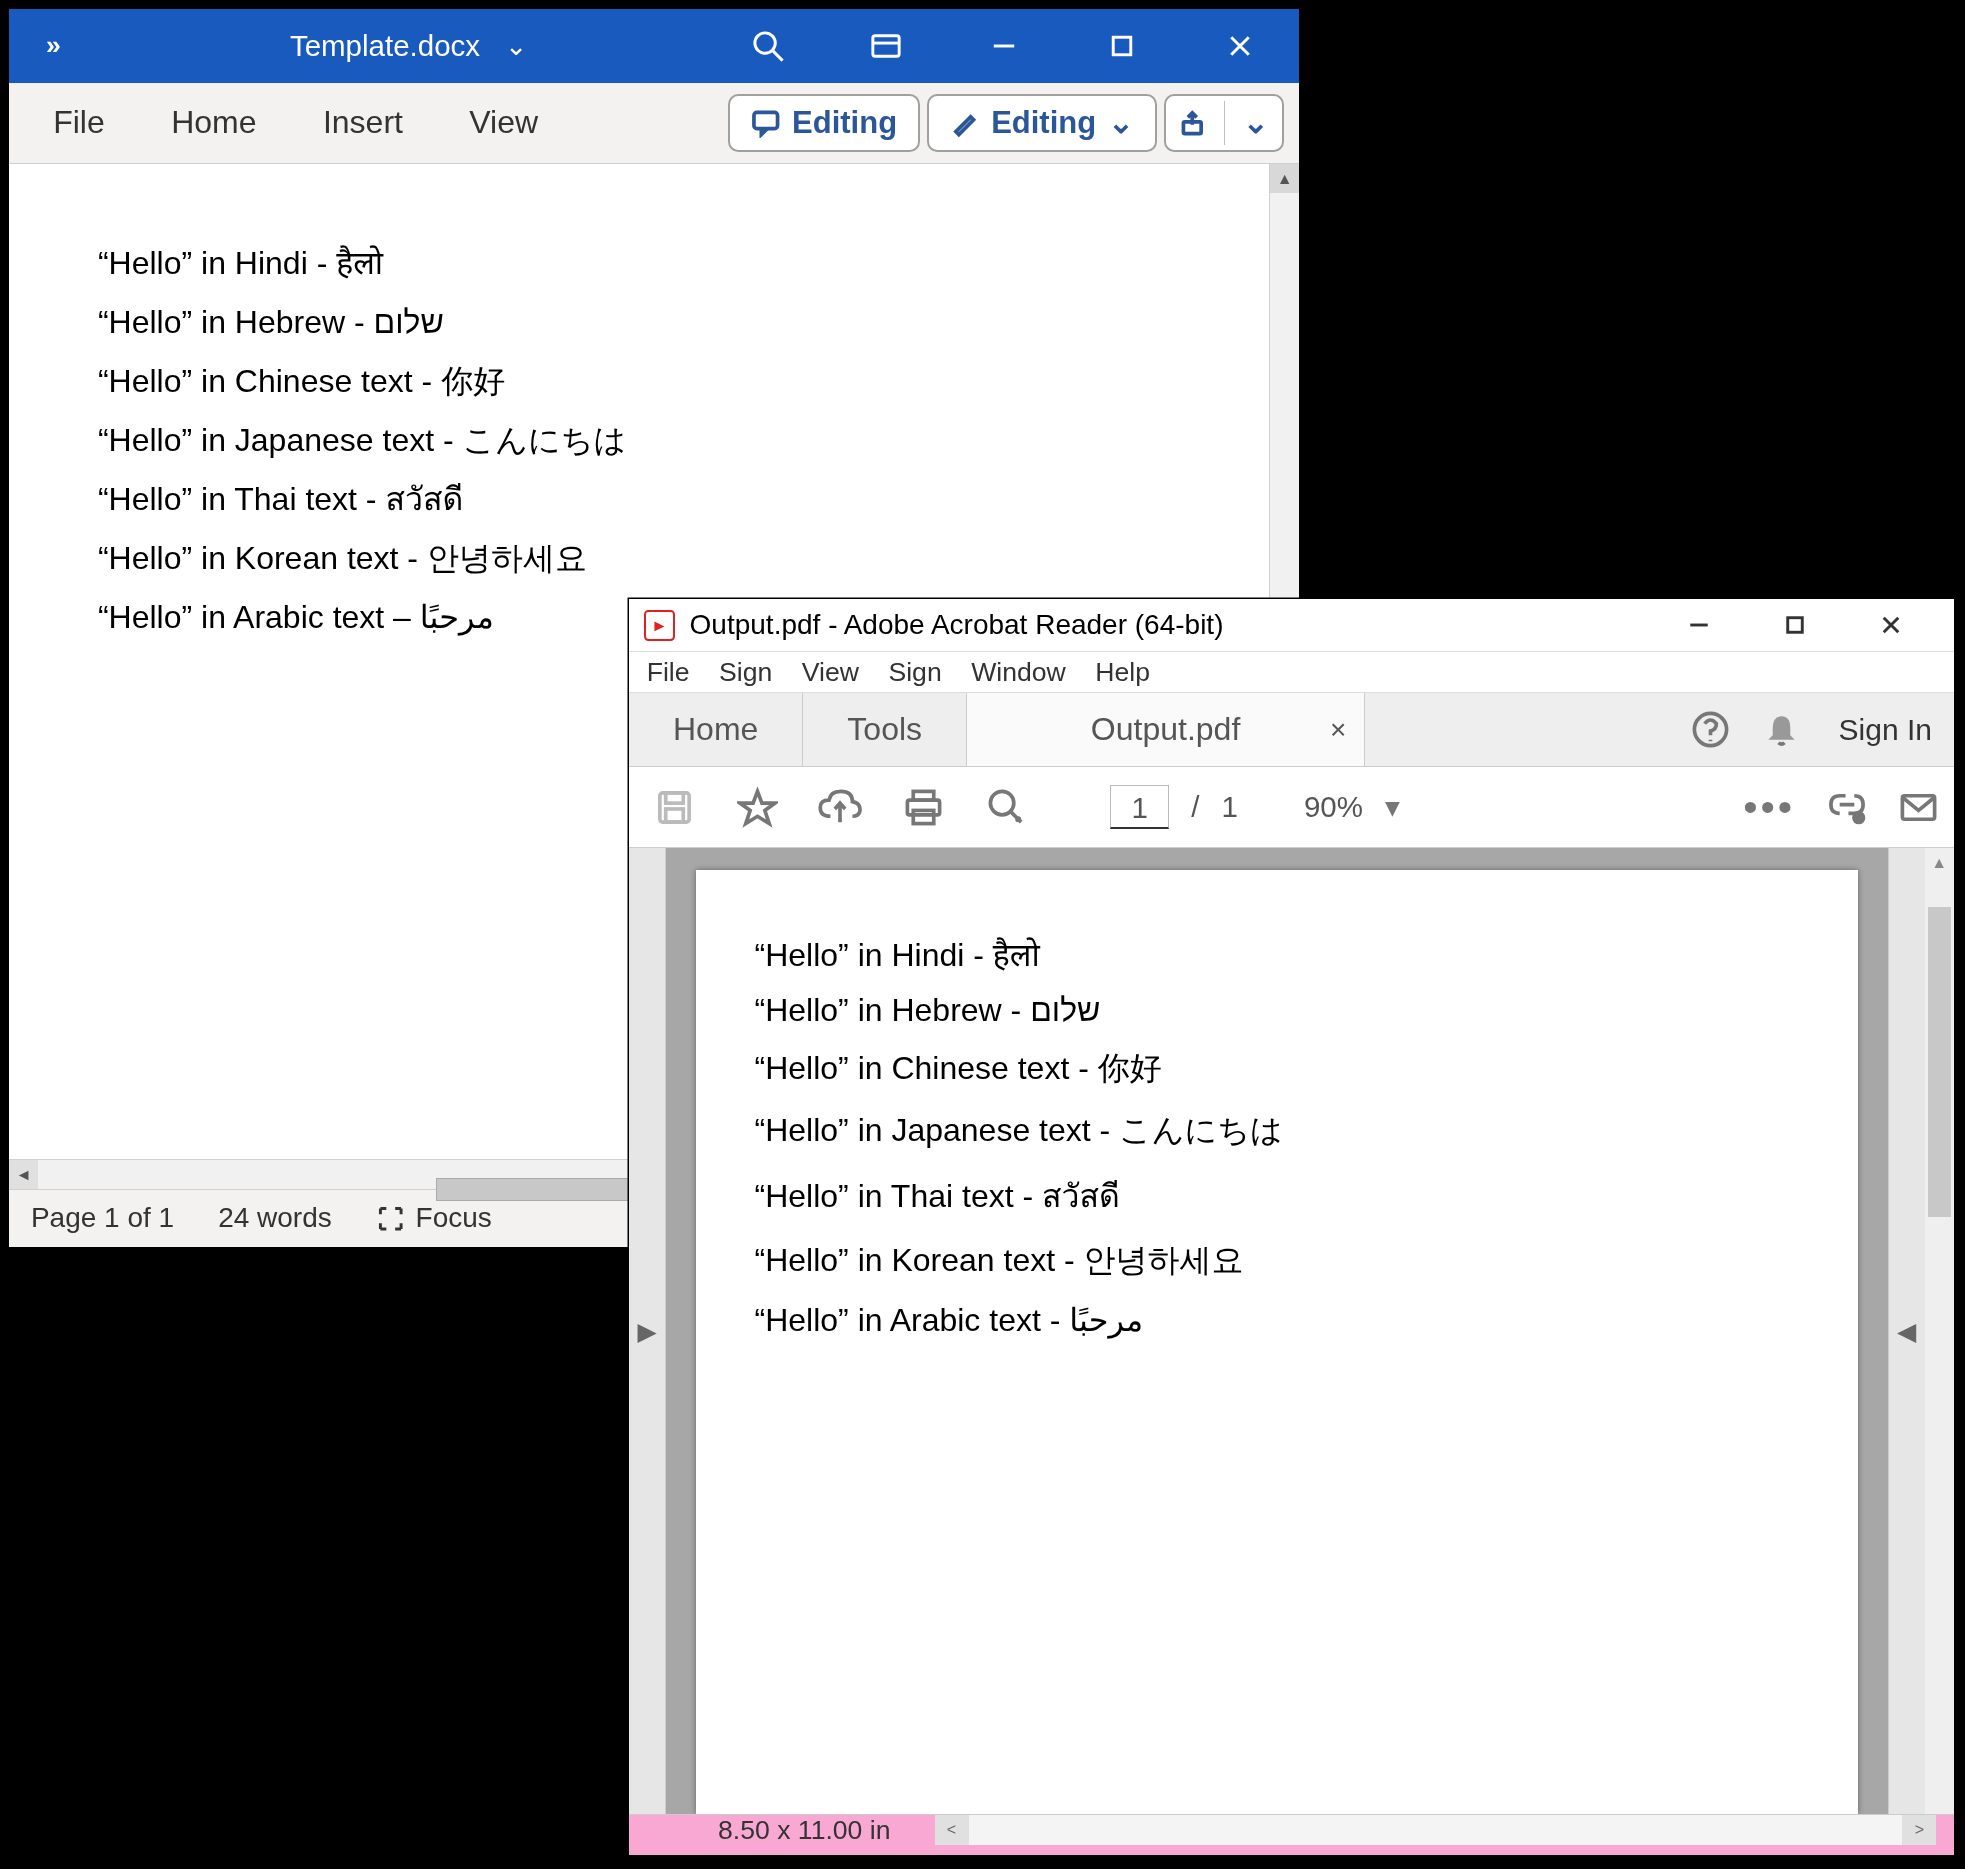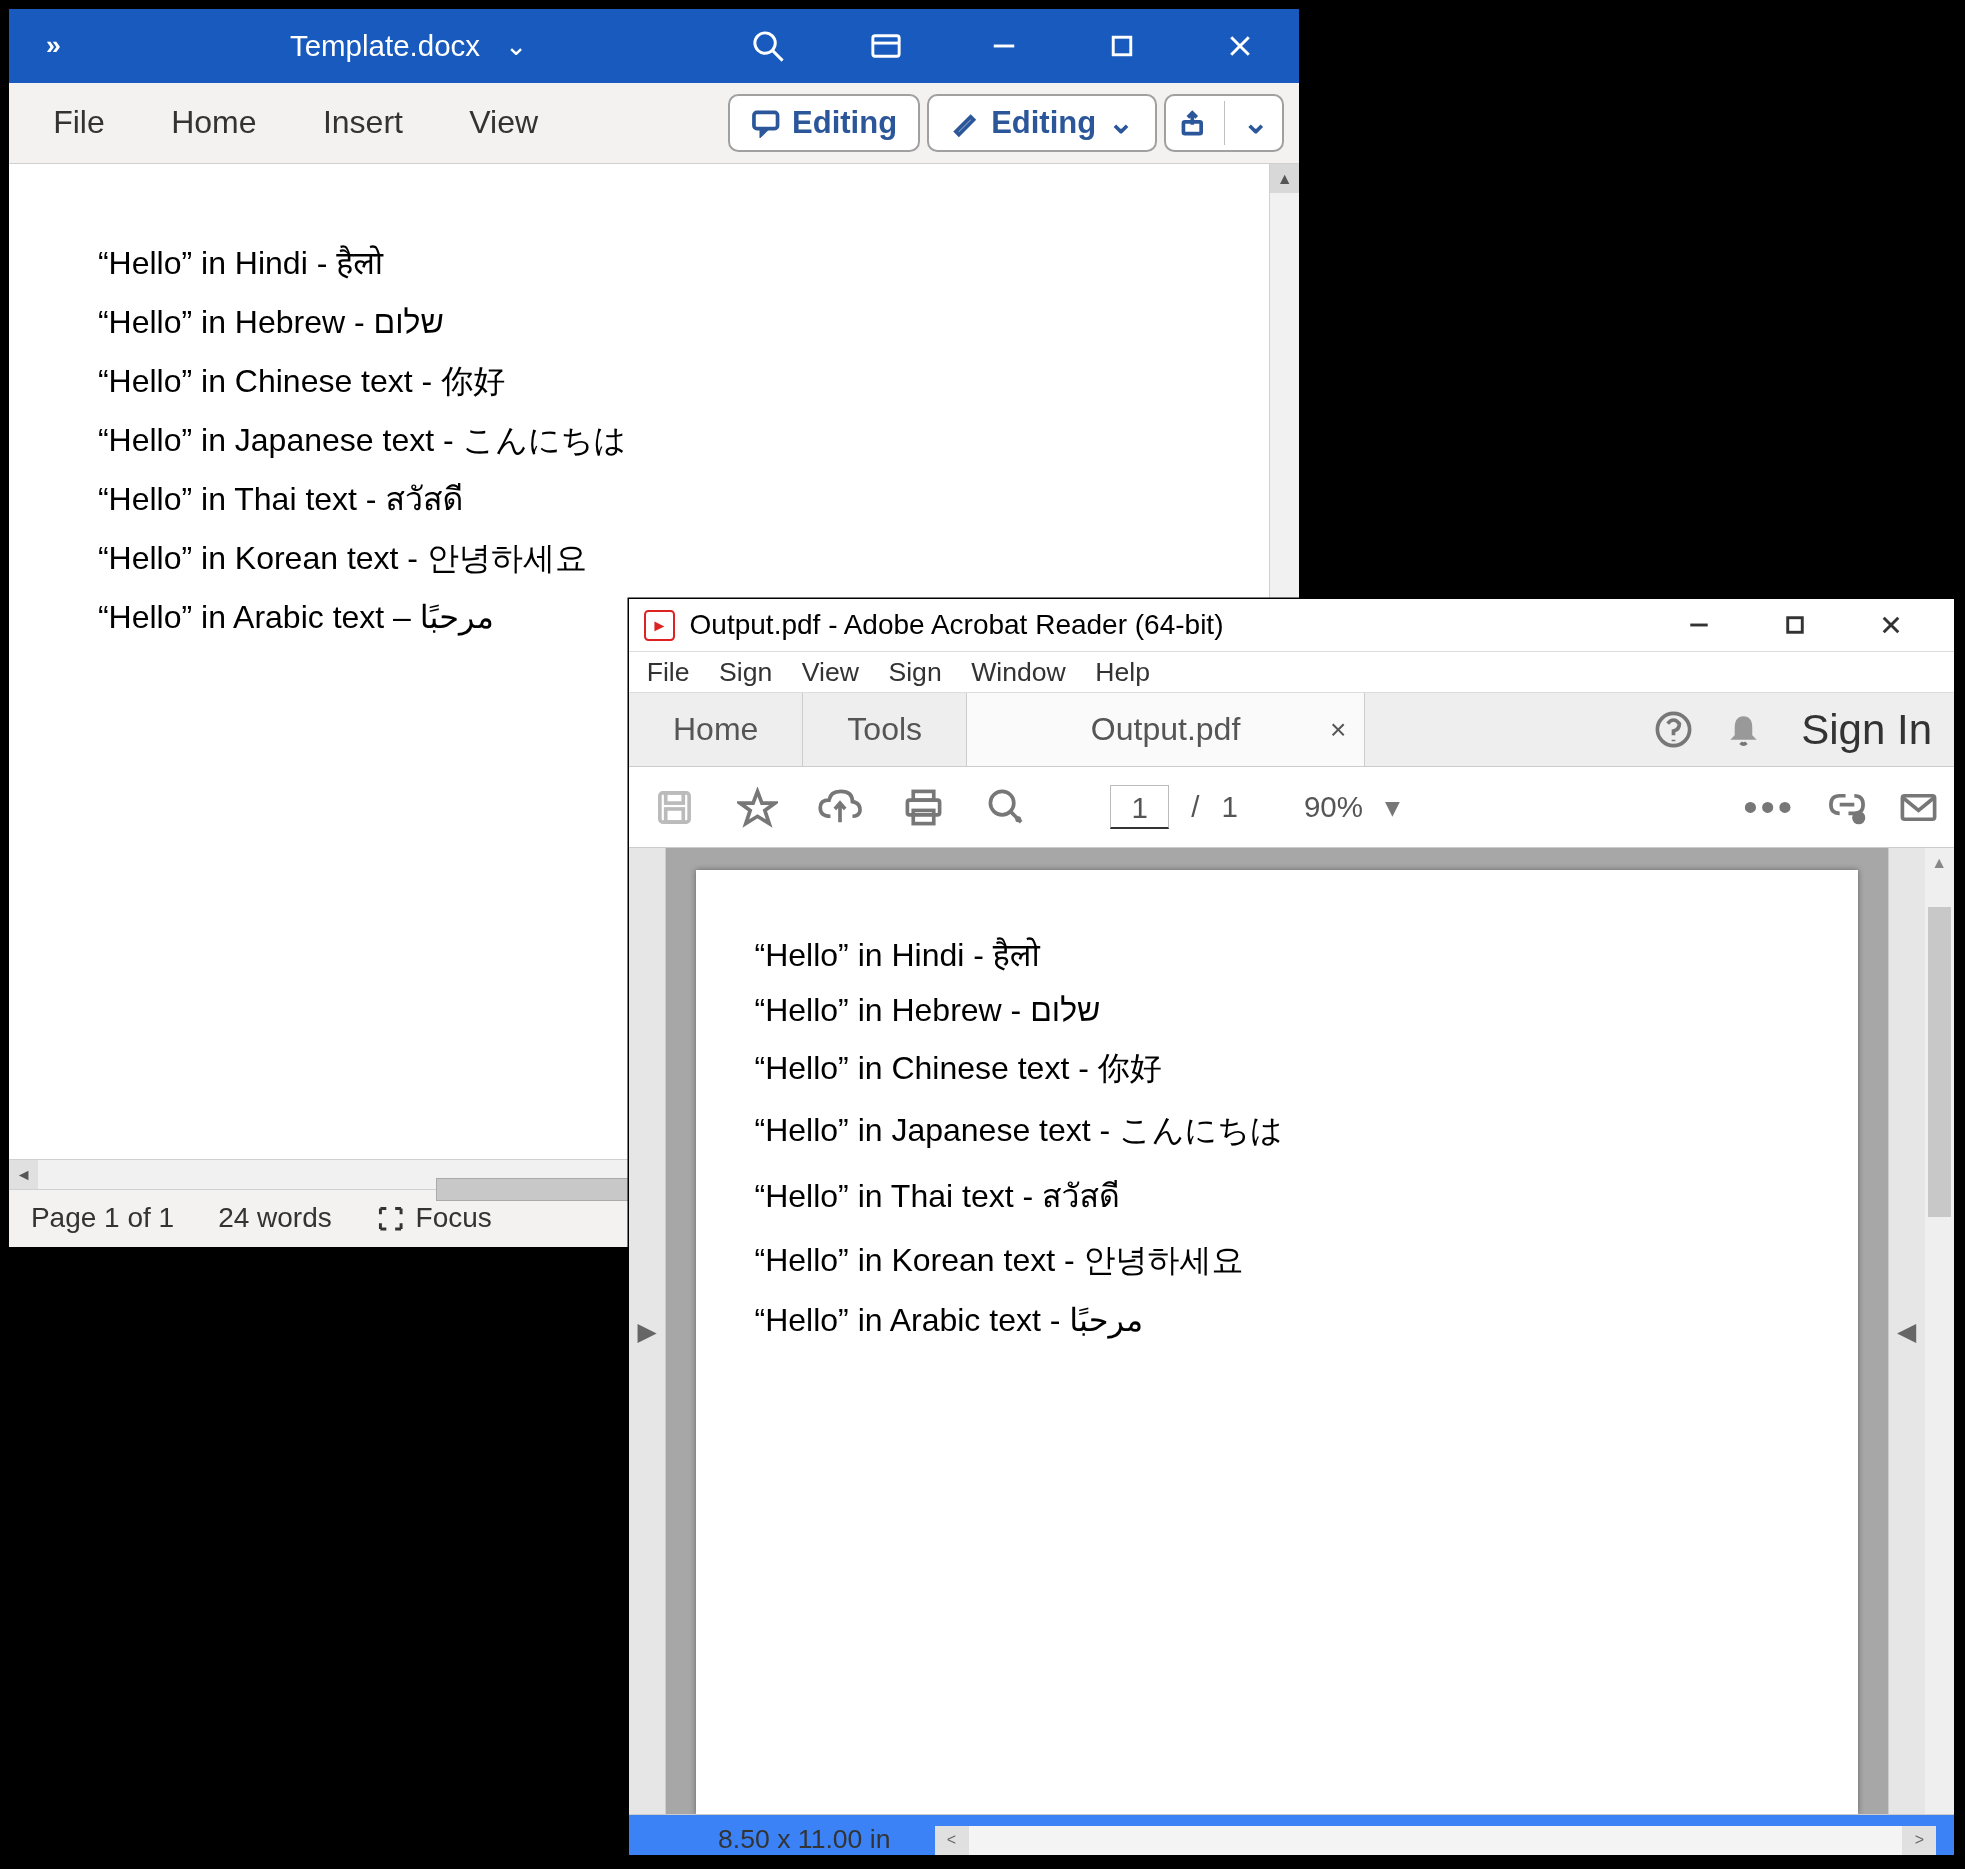--- a/index.html
+++ b/index.html
@@ -204,21 +204,21 @@
     position: relative;
   }
   .acro-tab .close-x {
     position: absolute; right: 17.7px; font-size: 28px; color:#555;
   }
   .acro-right-tools {
     flex: 1;
     display: flex; align-items: center; justify-content: flex-end;
     gap: 29.5px; padding: 0 22px;
   }
-  .acro-right-tools .signin { font-size: 42px; color:#333; margin-left: 7.4px; }
+  .acro-right-tools .signin { font-size: 30px; color:#333; margin-left: 7.4px; }
   .acro-right-tools svg { stroke:#777; stroke-width:5; fill:none; }
 
   .acro-toolbar {
     height: 81px;
     display: flex; align-items: center;
     padding: 0 14.8px;
     gap: 22px;
     border-bottom: 1.5px solid #ccc;
     font-size: 29.5px; color:#555;
   }
@@ -265,23 +265,23 @@
   .acro-vscroll .up {
     position:absolute;top:0;left:0;right:0;height:29.5px;
     display:flex;align-items:center;justify-content:center;font-size:16px;color:#888;
   }
   .acro-vscroll .thumb {
     position:absolute; top:59px; left:3px; right:3px; height:310px; background:#c8c8c8;
   }
 
   .acro-status {
     height: 41px;
-    background: #3b82f6;
+    background: #f9a8d4;
     border-top: 0.7px solid #ccc;
-    display: flex; align-items: flex-end;
+    display: flex; align-items: flex-start;
     padding: 0 17.7px 0 89px;
     font-size: 26.6px; color:#333;
   }
   .acro-hscroll {
     flex: 1; display:flex; align-items:center; gap: 0;
     margin-left: 44px;
   }
   .acro-hscroll .harrow {
     width: 34px; height: 29.5px; background:#e0e0e0;
     display:flex;align-items:center;justify-content:center;font-size:16px;color:#666;

